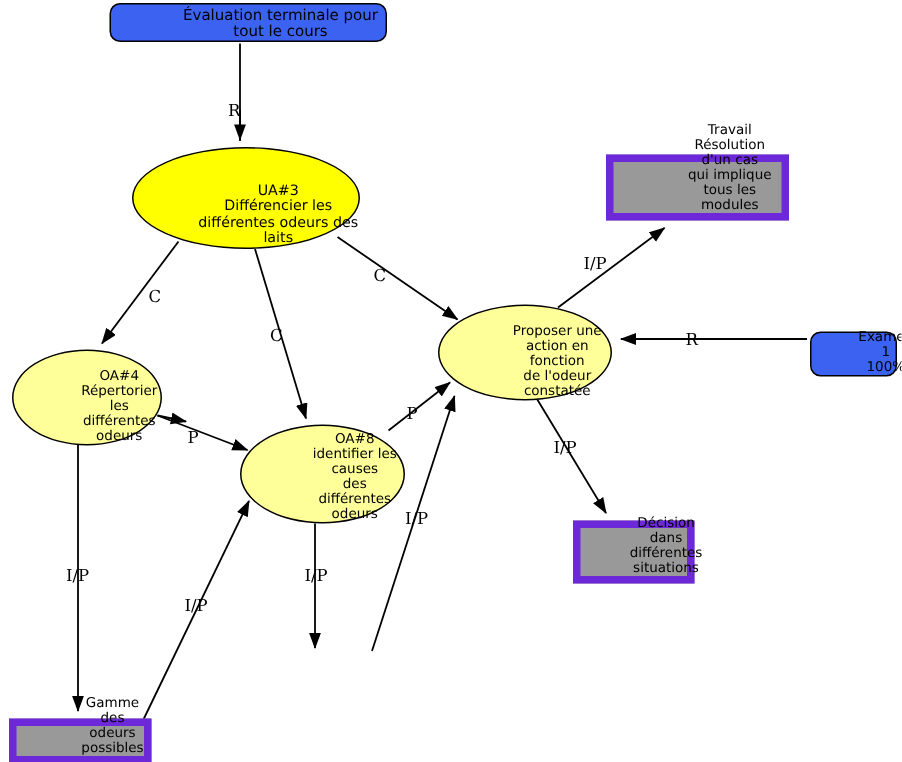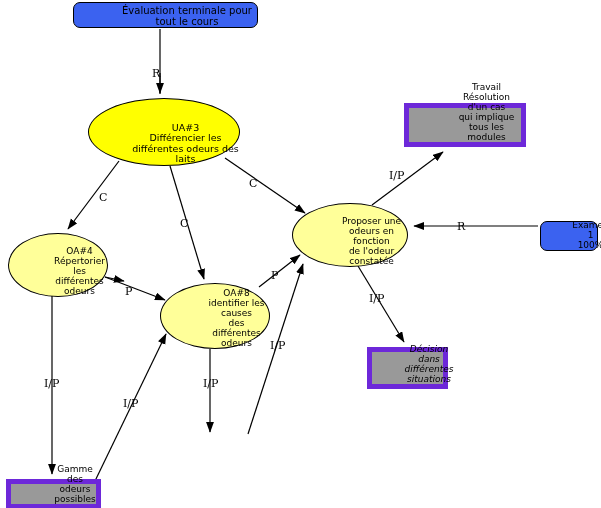--- a/index.html
+++ b/index.html
@@ -82,36 +82,36 @@
 
   <div class="node ell ell-sub" style="left:160px;top:283px;width:110px;height:66px;font-size:9px;">
     <span class="txt">OA#8
 identifier les causes
 des différentes
 odeurs</span>
   </div>
 
   <div class="node ell ell-sub" style="left:292px;top:203px;width:116px;height:64px;font-size:9px;">
     <span class="txt">Proposer une
-odeurs en fonction
+action en fonction
 de l'odeur constatée</span>
   </div>
 
   <div class="node box-gray" style="left:404px;top:103px;width:122px;height:44px;font-size:9px;">
     <span class="txt">Travail
 Résolution d'un cas
 qui implique tous les modules</span>
   </div>
 
   <div class="node box-blue" style="left:540px;top:221px;width:58px;height:30px;font-size:9px;">
     <span class="txt">Examen 1
 100%</span>
   </div>
 
-  <div class="node box-gray" style="left:367px;top:347px;width:81px;height:42px;font-size:9px;font-style:italic;">
+  <div class="node box-gray" style="left:382px;top:347px;width:81px;height:42px;font-size:9px;">
     <span class="txt">Décision dans
 différentes
 situations</span>
   </div>
 
 
   <div class="node box-gray" style="left:6px;top:479px;width:95px;height:30px;font-size:9px;">
     <span class="txt">Gamme des odeurs
 possibles</span>
   </div>

